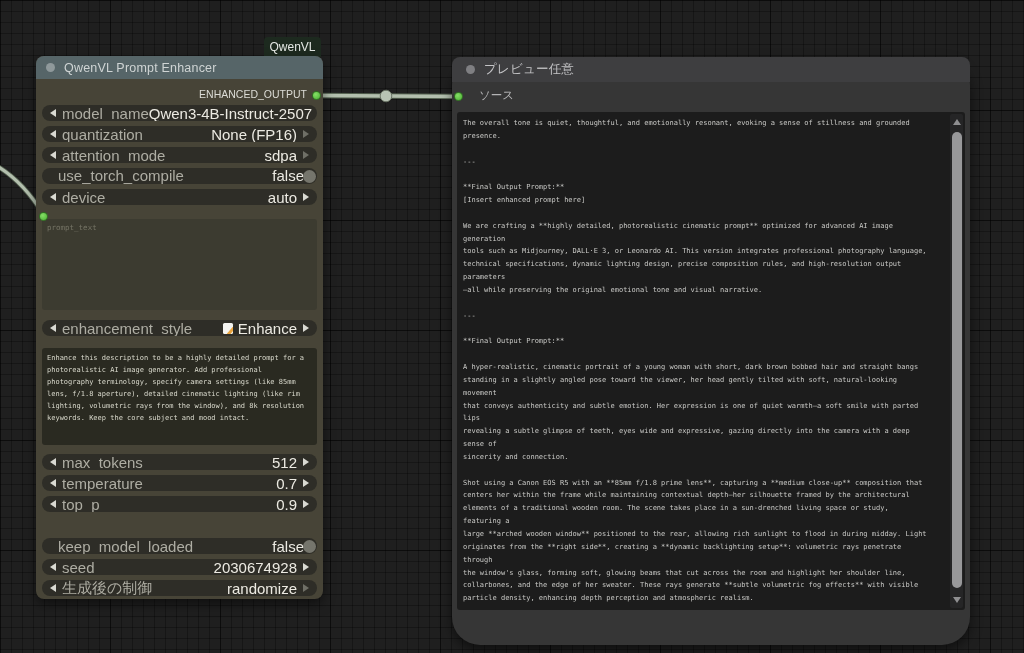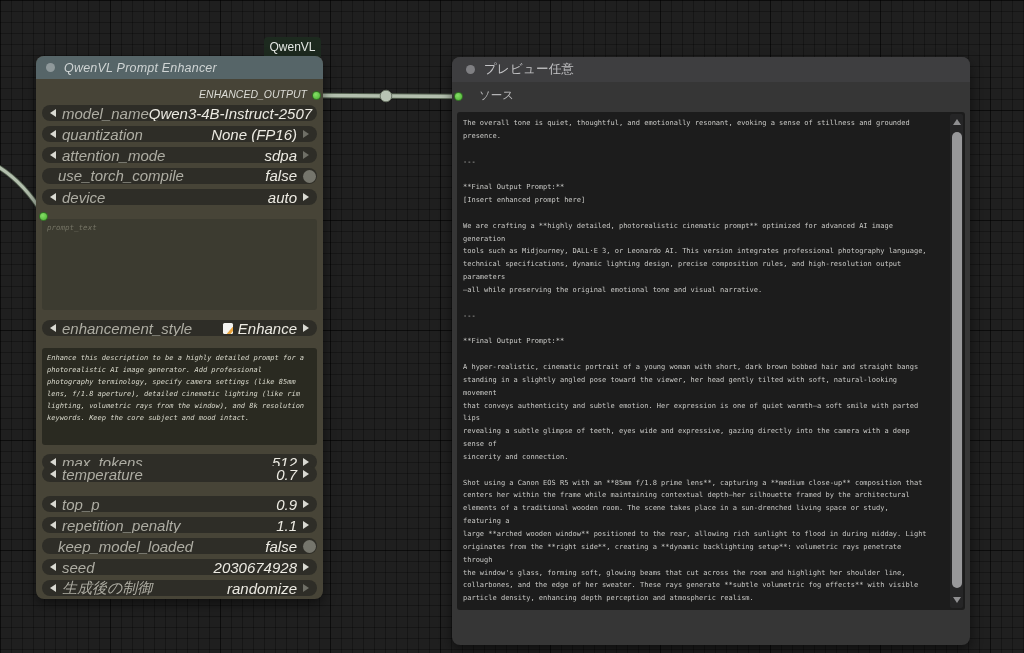--- a/index.html
+++ b/index.html
@@ -27,42 +27,42 @@
   }
   .node-header {
     position: absolute; left: 0; right: 0; top: 0;
     border-radius: 8px 8px 0 0;
     display: flex; align-items: center;
   }
   .collapse-dot { border-radius: 50%; display: inline-block; }
   .node-title { font-size: 12.5px; letter-spacing: 0.2px; }
 
   
-  #left-node { left: 36px; top: 56px; width: 287px; height: 543px; background: #474437; font-style: italic; }
+  #left-node { left: 36px; top: 56px; width: 287px; height: 543px; background: #474437; }
   #left-node .node-header { height: 23px; background: #566568; }
   #left-node .collapse-dot { width: 9px; height: 9px; background: #8f999b; margin-left: 10px; }
   #left-node .node-title { color: #cfd4d4; margin-left: 9px; }
   .out-row {
     position: absolute; top: 32px; right: 16px;
     font-size: 10.5px; color: #dcdcd6;
   }
   .pill {
     position: absolute; left: 6px; width: 275px; height: 16px;
     background: #2e2d27; border-radius: 8px;
     display: flex; align-items: center;
     font-size: 15px; overflow: hidden;
   }
   .arr { width: 0; height: 0; border-style: solid; flex: 0 0 auto; }
   .arr.left  { border-width: 4.5px 6px 4.5px 0; border-color: transparent #d9d9d2 transparent transparent; margin-left: 8px; }
   .arr.right { border-width: 4.5px 0 4.5px 6px; border-color: transparent transparent transparent #d9d9d2; margin-right: 8px; }
   .arr.dim.right { border-color: transparent transparent transparent #6f6f66; }
   .wlabel { color: #aeada3; margin-left: 6px; white-space: nowrap; }
   .wvalue { color: #eceae2; margin-left: auto; margin-right: 6px; white-space: nowrap; }
   .pill.toggle .wlabel { margin-left: 16px; }
-  .pill.toggle .wvalue { margin-right: 20px; }
+  .pill.toggle .wvalue { margin-right: 13px; }
   .knob {
     position: absolute; right: 1px; top: 1.5px;
     width: 13px; height: 13px; border-radius: 50%;
     background: #75756c;
   }
   .textbox {
     position: absolute; left: 6px; width: 275px;
     border-radius: 3px; overflow: hidden;
     font-family: "DejaVu Sans Mono", monospace;
   }
@@ -78,21 +78,21 @@
     position: relative; overflow: hidden; flex: 0 0 auto;
     margin-left: auto; margin-right: 5px;
   }
   .enh-icon::after {
     content: ""; position: absolute; width: 3px; height: 11px;
     background: #e8a33d; right: 0px; top: 2px; transform: rotate(40deg);
   }
   .pill .wvalue.after-icon { margin-left: 0; }
 
   
-  #right-node { left: 452px; top: 57px; width: 518px; height: 588px; background: #363636; }
+  #right-node { left: 452px; top: 57px; width: 518px; height: 588px; background: #363636; border-radius: 28px; }
   #right-node .node-header { height: 25px; background: #3e3e40; }
   #right-node .collapse-dot { width: 9px; height: 9px; background: #7f7f82; margin-left: 14px; }
   #right-node .node-title { color: #c4c4c6; margin-left: 9px; }
   .src-label {
     position: absolute; left: 27px; top: 31px;
     font-size: 11.5px; color: #b9b9ba;
   }
   #preview-area {
     position: absolute; left: 5px; top: 55px; width: 508px; height: 498px;
     background: #1c1c1c; border-radius: 3px; overflow: hidden;
@@ -210,36 +210,30 @@
 lighting, volumetric rays from the window), and 8k resolution
 keywords. Keep the core subject and mood intact.</pre>
     </div>
 
     <div class="pill" style="top:398px;">
       <span class="arr left"></span>
       <span class="wlabel">max_tokens</span>
       <span class="wvalue">512</span>
       <span class="arr right"></span>
     </div>
-    <div class="pill" style="top:410px;">
+    <div class="pill" style="top:419px;">
       <span class="arr left"></span>
       <span class="wlabel">temperature</span>
       <span class="wvalue">0.7</span>
       <span class="arr right"></span>
     </div>
     <div class="pill" style="top:440px;">
       <span class="arr left"></span>
       <span class="wlabel">top_p</span>
       <span class="wvalue">0.9</span>
-      <span class="arr right"></span>
-    </div>
-    <div class="pill" style="top:461px;">
-      <span class="arr left"></span>
-      <span class="wlabel">repetition_penalty</span>
-      <span class="wvalue">1.1</span>
       <span class="arr right"></span>
     </div>
     <div class="pill toggle" style="top:482px;">
       <span class="wlabel">keep_model_loaded</span>
       <span class="wvalue">false</span>
       <span class="knob"></span>
     </div>
     <div class="pill" style="top:503px;">
       <span class="arr left"></span>
       <span class="wlabel">seed</span>

